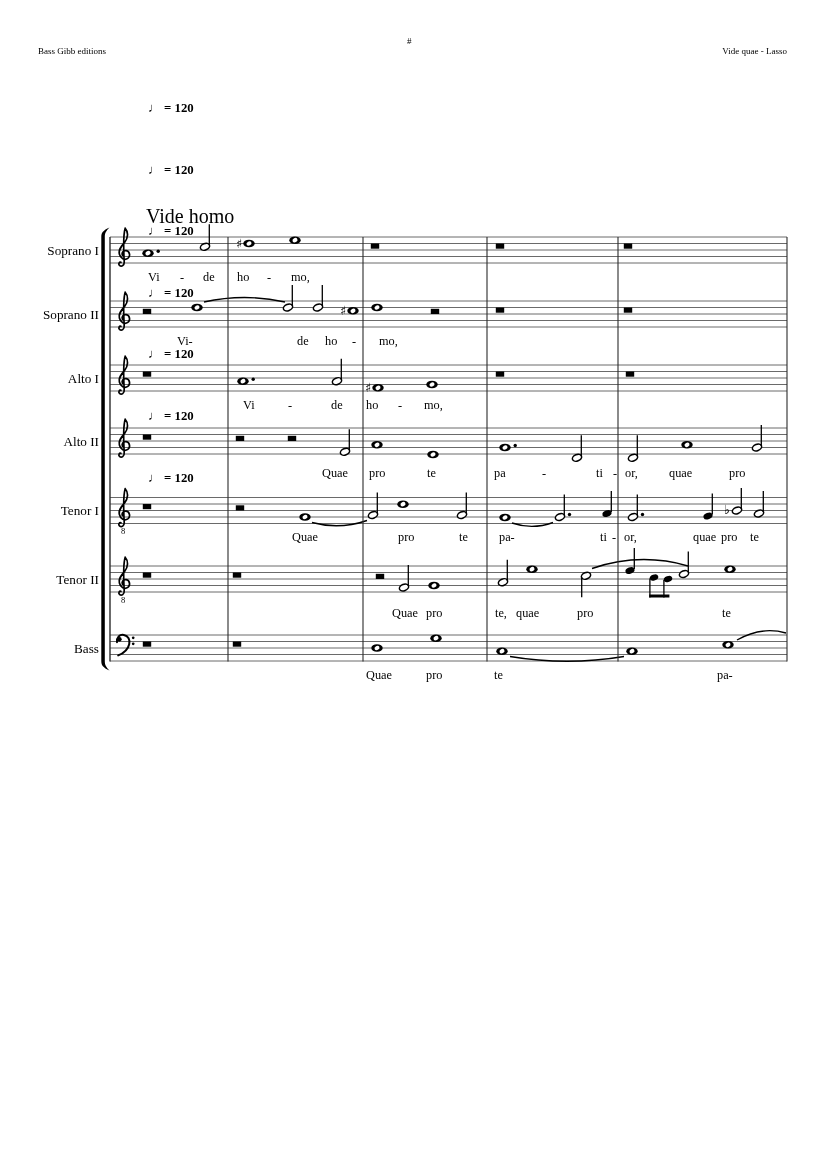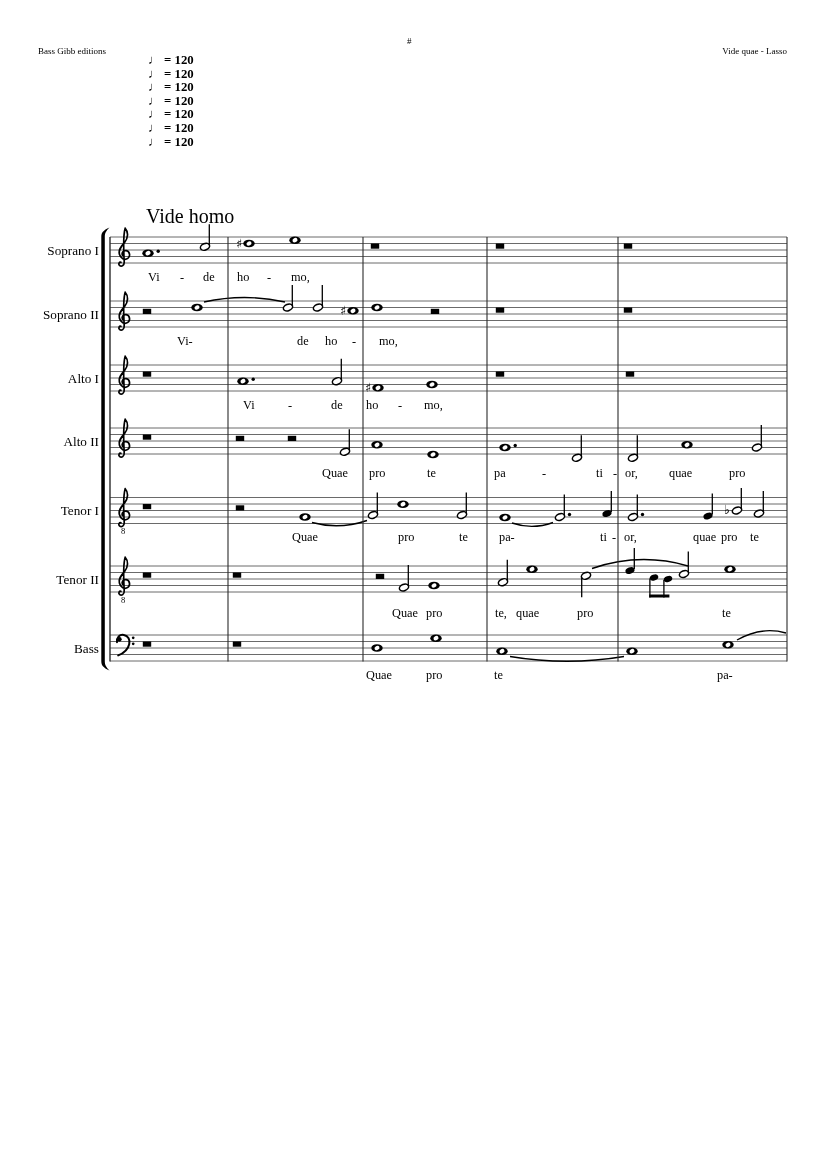--- a/index.html
+++ b/index.html
@@ -9,21 +9,21 @@
     font-family:"Liberation Serif",serif;color:#000;
   }
   .abs{position:absolute;}
   .small-credit{font-size:9px;}
   #page-marker{left:407px;top:36px;font-size:9px;}
   #edition-credit{left:38px;top:46px;}
   #running-title{right:40px;top:46px;}
   #tempo-list{left:148px;top:54px;}
   .tempo-line{
     font-family:"Liberation Serif","DejaVu Sans",serif;
-    font-weight:bold;font-size:12.8px;line-height:13.6px;white-space:pre;
+    font-weight:bold;font-size:12.8px;line-height:13.6px;white-space:pre;margin-top:48px;
   }
   #credits{left:148px;top:148px;font-size:12.6px;line-height:14.6px;}
   #piece-title{left:146px;top:205px;font-size:20px;}
   #score-svg{position:absolute;left:0;top:0;}
   .lyric{font-family:"Liberation Serif",serif;font-size:12.3px;fill:#000;}
   .vlabel{font-family:"Liberation Serif",serif;font-size:13.2px;fill:#000;}
   .acc{font-family:"DejaVu Sans",sans-serif;font-size:12.5px;fill:#000;}
   .oct{font-family:"Liberation Serif",serif;font-size:8.5px;fill:#000;}
 </style>
 </head>

